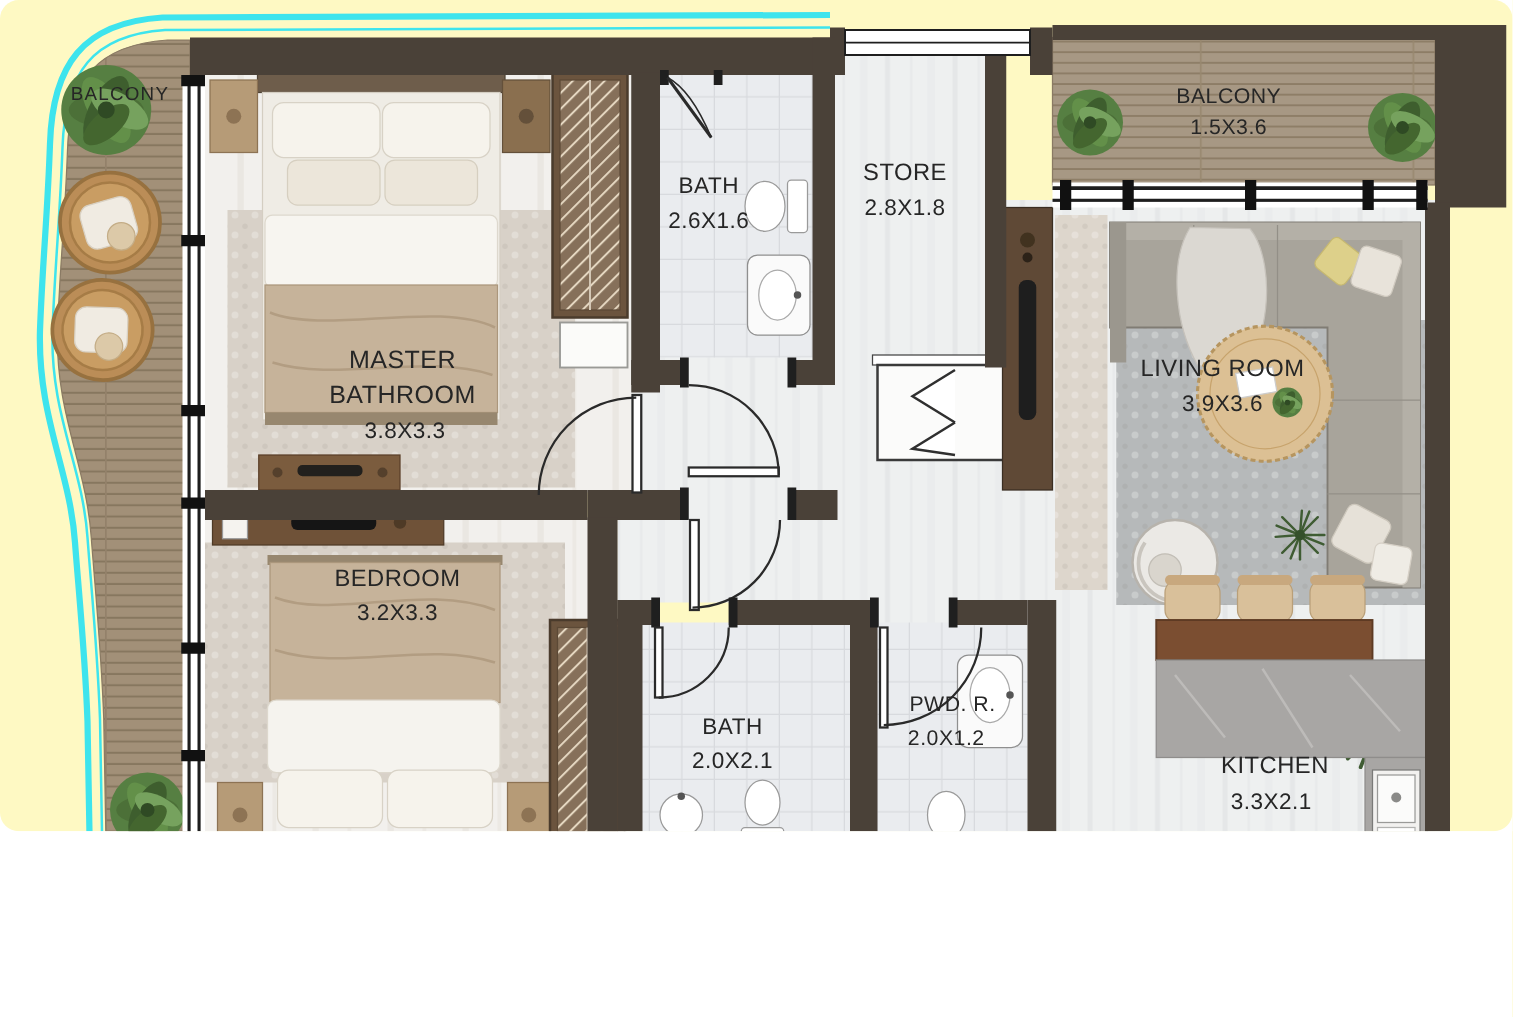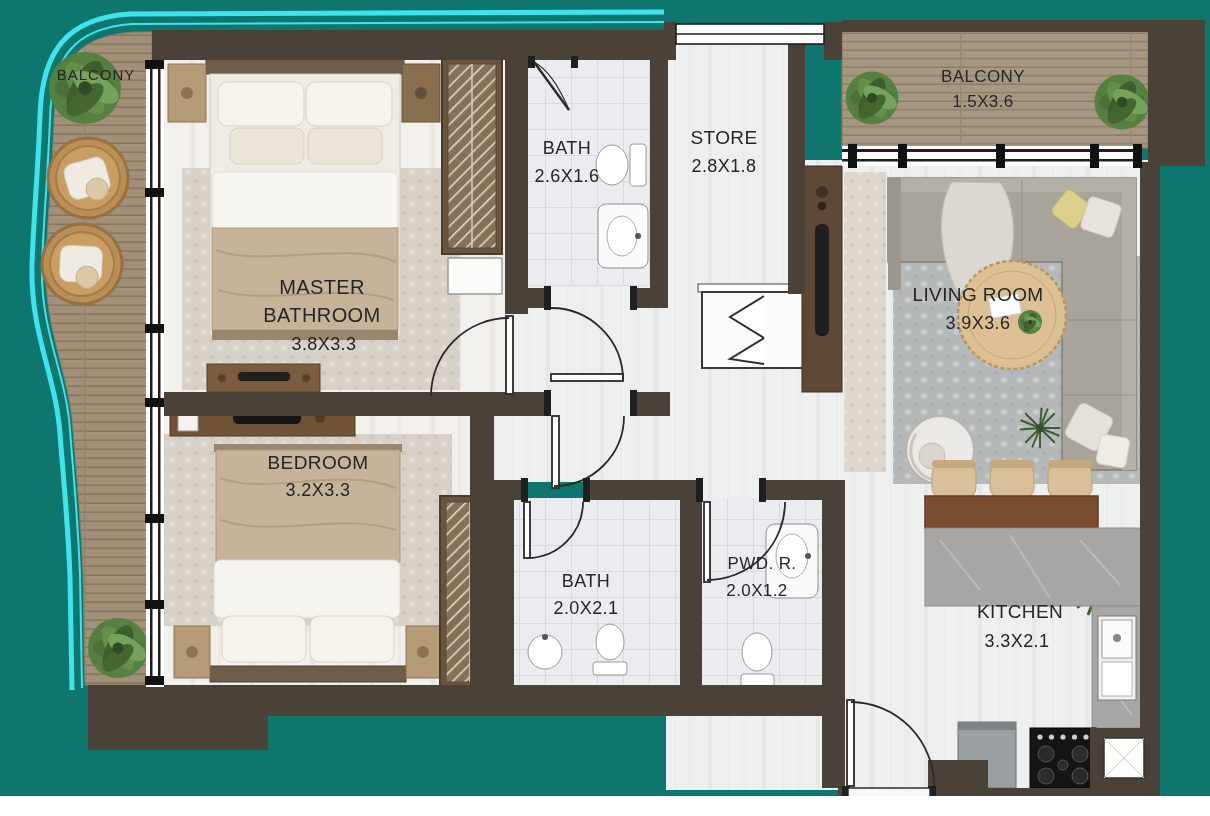--- a/index.html
+++ b/index.html
@@ -1,17 +1,17 @@
 <!DOCTYPE html>
 <html><head>
 <meta charset="utf-8">
 <style>
   html,body{margin:0;padding:0;background:#ffffff;}
-  .stage{width:1210px;height:796px;position:relative;background:#0f766e;overflow:hidden;
-         font-family:"Liberation Sans",sans-serif;}
+  .stage{width:1210px;height:665px;position:relative;background:#fef9c3;overflow:hidden;
+         font-family:"Liberation Sans",sans-serif;border-radius:15px;}
   svg{display:block;}
   text{font-family:"Liberation Sans",sans-serif;fill:#262626;letter-spacing:.4px;}
   .room-name{font-size:19px;}
   .room-dims{font-size:18px;}
   .small-label{font-size:15px;letter-spacing:1px;}
   .mid-label{font-size:17px;}
   .big-label{font-size:20px;}
 </style>
 </head>
 <body>

